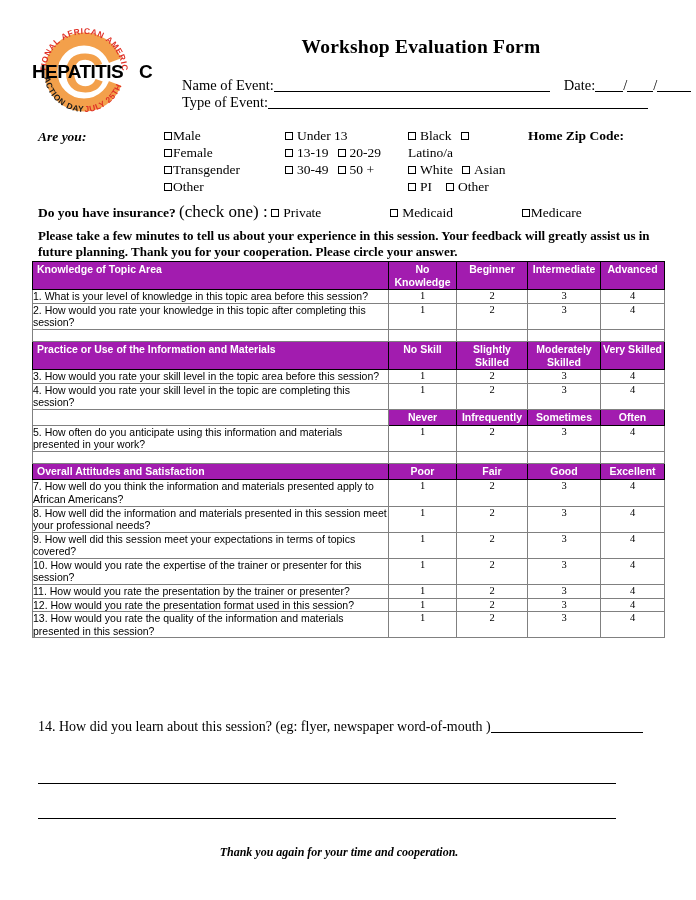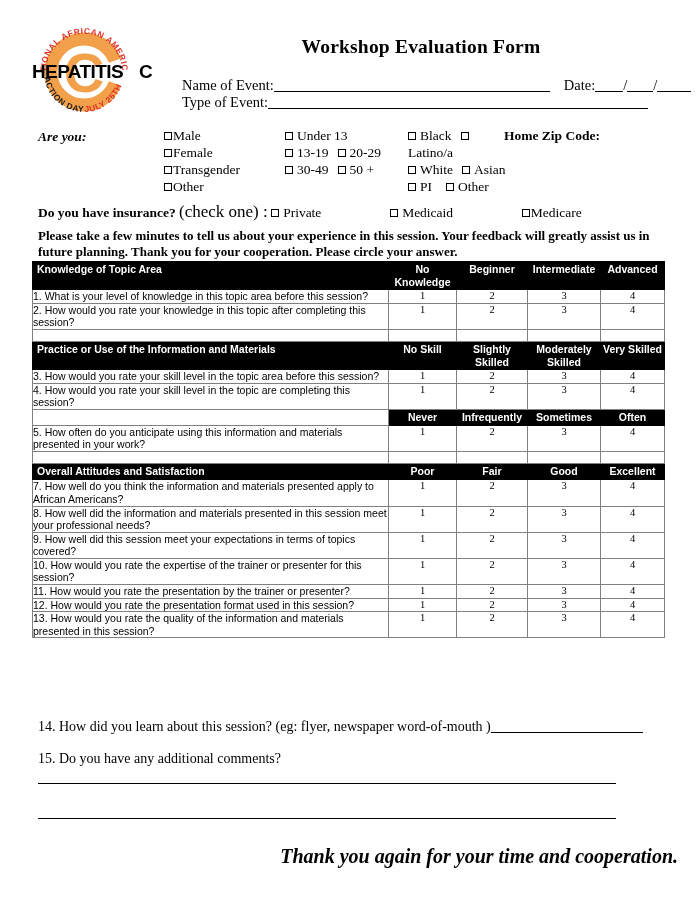--- a/index.html
+++ b/index.html
@@ -75,21 +75,21 @@
     font-style: italic;
     font-weight: bold;
     font-size: 13.5px;
   }
   .col { position: absolute; }
   .col-gender { left: 164px; top: 2px; }
   .col-age    { left: 285px; top: 2px; }
   .col-race   { left: 408px; top: 2px; }
   .zip {
     position: absolute;
-    left: 504px; top: 3px;
+    left: 528px; top: 3px;
     font-weight: bold;
     font-size: 13.5px;
     white-space: nowrap;
   }
   .crow {
     height: 17px;
     line-height: 17px;
     white-space: nowrap;
   }
   .cb {
@@ -144,21 +144,21 @@
     padding: 1px 3px 2px 4px;
     text-align: left;
   }
   td.v {
     text-align: center;
     font-size: 11px;
     padding-top: 1px;
     font-family: "Liberation Serif", "DejaVu Serif", serif;
   }
   tr.section td {
-    background: #000000;
+    background: #a21caf;
     color: #fff;
     font-weight: bold;
     border: 1px solid #000;
   }
   tr.section td.q {
     text-align: left;
     padding: 1px 3px 2px 4px;
     font-size: 10.5px;
   }
   tr.section td.v {
@@ -199,22 +199,22 @@
     width: 578px;
     border-bottom: 1px solid #000;
     height: 0;
   }
   .rule-1 { top: 783px; }
   .rule-2 { top: 818px; }
   .thanks {
     position: absolute;
     left: 0; top: 845px;
     width: 678px;
-    text-align: right;
-    font-size: 20px;
+    text-align: center;
+    font-size: 12px;
     font-weight: bold;
     font-style: italic;
   }
 </style>
 </head>
 <body>
 
 <div class="page">
 
   <div class="header">
@@ -437,19 +437,18 @@
         <td class="v">3</td>
         <td class="v">4</td>
       </tr>
     </tbody>
   </table>
 
   <div class="q14">
     <span>14. How did you learn about this session? (eg: flyer, newspaper word-of-mouth )</span><span class="ul" style="width:152px"></span>
   </div>
 
-  <div class="q15">15. Do you have any additional comments?</div>
   <div class="rule rule-1"></div>
   <div class="rule rule-2"></div>
 
   <div class="thanks">Thank you again for your time and cooperation.</div>
 
 </div>
 
 </body></html>

